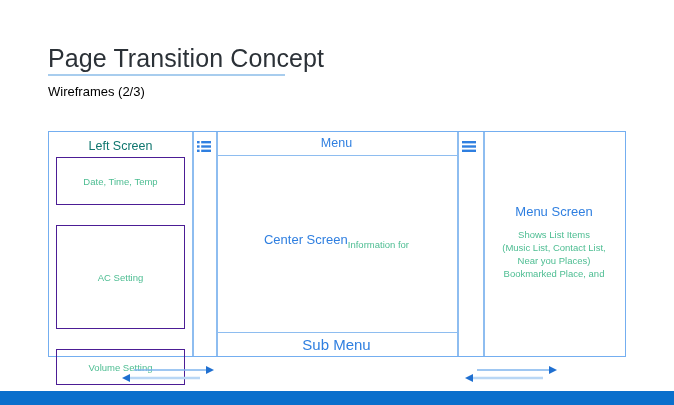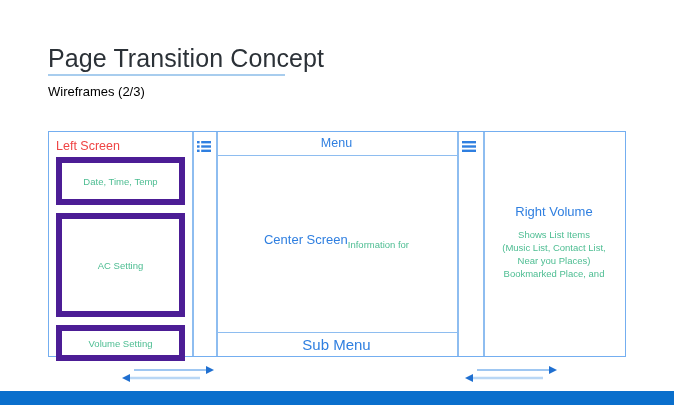--- a/index.html
+++ b/index.html
@@ -61,35 +61,36 @@
   #vdiv-d { left: 434px; }
 
   
   #left-screen {
     position: absolute;
     left: 0; top: 0;
     width: 143px; height: 100%;
     padding: 0 7px;
   }
   .screen-head {
-    color: #ef4444;
+    text-align: center;
+    color: #0f766e;
     font-size: 12.5px;
     line-height: 22px;
     padding-top: 3px;
     white-space: nowrap;
   }
   .green-box {
-    border: 6px solid #4c1d95;
+    border: 1px solid #4c1d95;
     color: #4dbd92;
     font-size: 9.5px;
     display: flex;
     align-items: center;
     justify-content: center;
     text-align: center;
-    margin-bottom: 8px;
+    margin-bottom: 20px;
   }
   #box-datetime { height: 48px; }
   #box-ac       { height: 104px; }
   #box-volume   { height: 36px; }
 
   
   .icon-col {
     position: absolute;
     top: 0;
     width: 24px;
@@ -226,21 +227,21 @@
 
     <div class="icon-col" id="icon-col-right">
       <svg class="icon-hamburger" viewBox="0 0 14 11">
         <rect x="0" y="0" width="14" height="2.4" fill="#2f7fe0"></rect>
         <rect x="0" y="4.3" width="14" height="2.4" fill="#2f7fe0"></rect>
         <rect x="0" y="8.6" width="14" height="2.4" fill="#2f7fe0"></rect>
       </svg>
     </div>
 
     <div id="right-screen">
-      <div class="screen-title">Right Volume</div>
+      <div class="screen-title">Menu Screen</div>
       <div class="screen-desc">
         <div>Shows List Items</div>
         <div>(Music List, Contact List,</div>
         <div>Near you Places)</div>
         <div>Bookmarked Place, and</div>
       </div>
     </div>
 
   </div>
 

